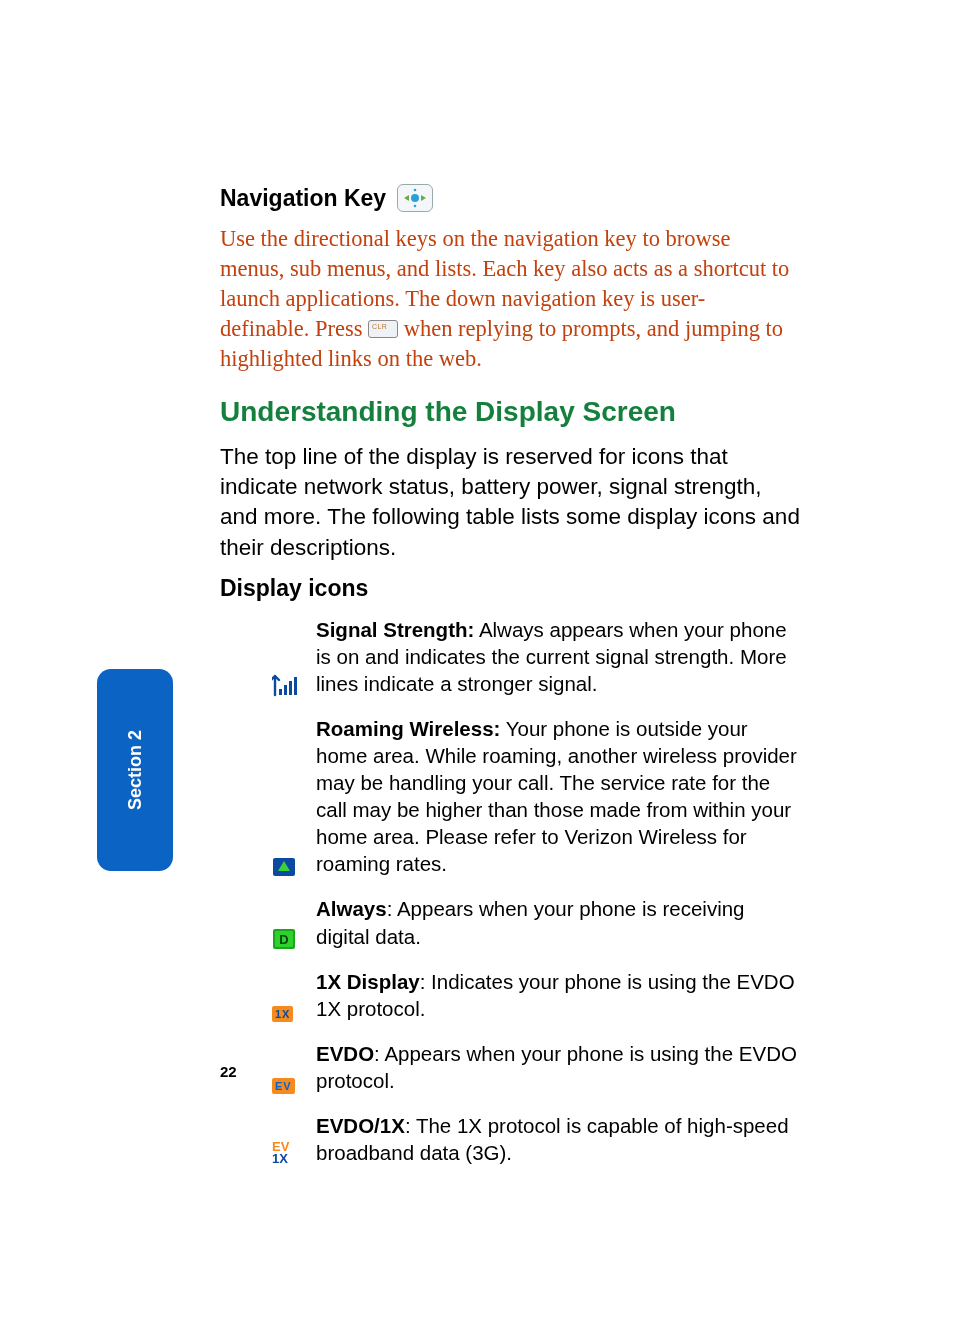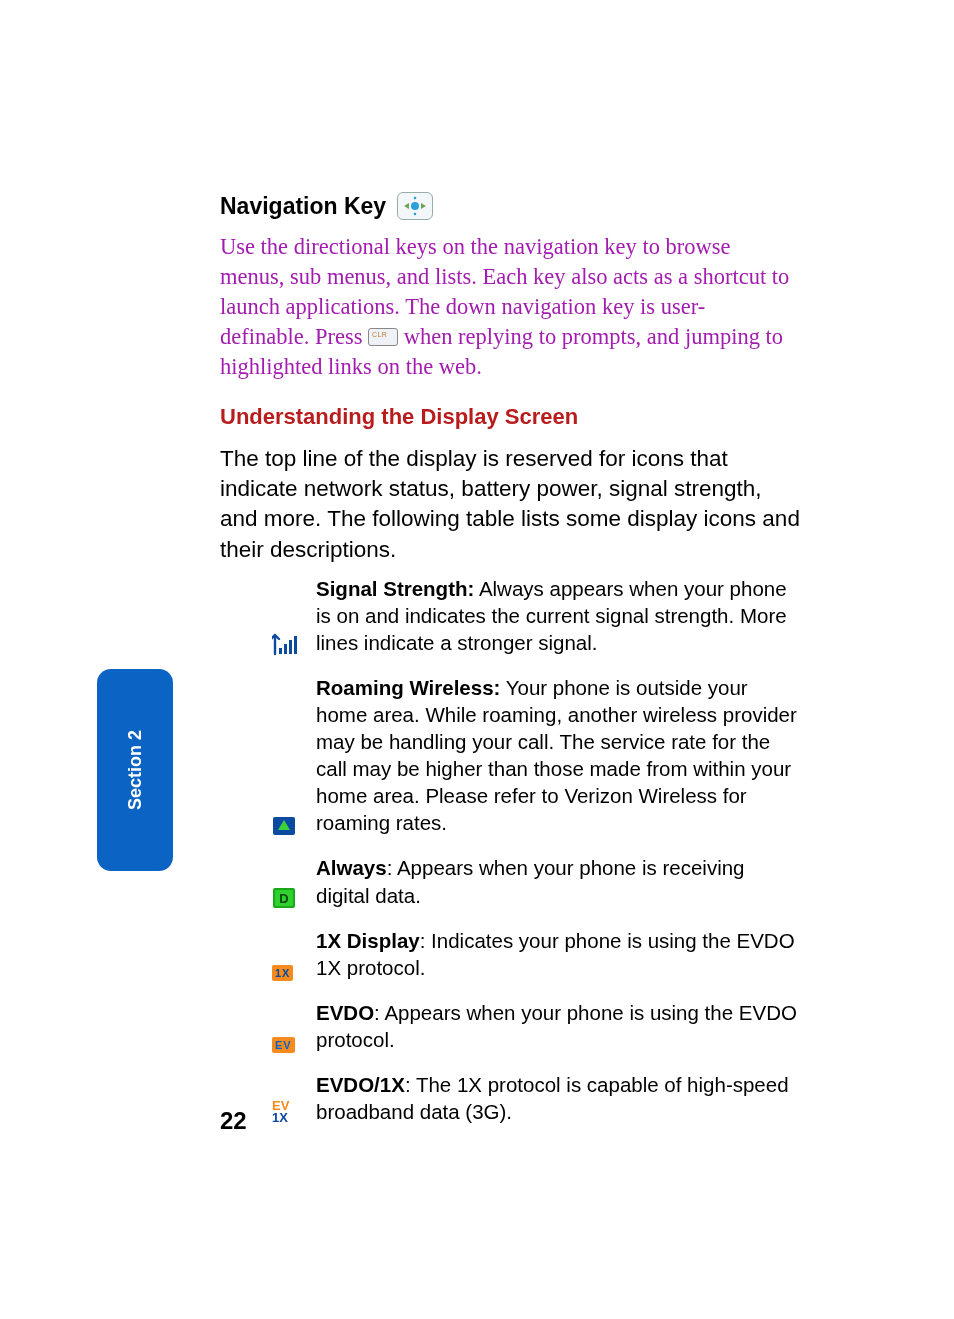--- a/index.html
+++ b/index.html
@@ -20,41 +20,41 @@
   .content {
     position: absolute;
     left: 220px;
     top: 185px;
     width: 580px;
   }
   .nav-heading {
     font-weight: bold;
     font-size: 23px;
     color: #000;
-    margin: 8px 0 10px 0;
+    margin: 0 0 10px 0;
   }
   .nav-heading .nav-icon-box {
     display: inline-block;
     vertical-align: middle;
     margin-left: 4px;
     width: 34px;
     height: 26px;
     border: 1px solid #9aa;
     border-radius: 6px;
     background: #f4f7fa;
     position: relative;
     top: -2px;
   }
   .nav-icon-box svg { position:absolute; left:2px; top:2px; }
   .body-text {
     font-family: Georgia, 'Times New Roman', serif;
     font-size: 22.5px;
     line-height: 1.33;
     margin: 0 8px 18px 0;
-    color: #a21caf;
+    color: #c2410c;
   }
   .inline-key {
     display: inline-block;
     vertical-align: middle;
     width: 28px;
     height: 16px;
     border: 1px solid #888;
     border-radius: 3px;
     background: #eef2f6;
     position: relative;
@@ -63,23 +63,23 @@
   .inline-key::after{
     content:"CLR";
     position:absolute;
     left:3px; top:1px;
     font-size:7px;
     font-family: Arial, sans-serif;
     color:#c07a2a;
     letter-spacing:0.3px;
   }
   .section-heading {
-    color: #b91c1c;
-    font-weight: bold;
-    font-size: 22px;
+    color: #15803d;
+    font-weight: bold;
+    font-size: 28px;
     margin: 22px 0 14px 0;
     font-family: Arial, Helvetica, sans-serif;
   }
   .sans-body {
     font-family: Arial, Helvetica, sans-serif;
     font-size: 22.5px;
     line-height: 1.35;
     margin: 0 0 10px 0;
   }
   .sub-heading {
@@ -126,23 +126,23 @@
     transform: translate(-50%, -50%) rotate(-90deg);
     color: #fff;
     font-weight: bold;
     font-size: 18px;
     white-space: nowrap;
     font-family: Arial, Helvetica, sans-serif;
   }
   .page-number {
     position: absolute;
     left: 220px;
-    top: 1107px;
-    font-weight: bold;
-    font-size: 24px;
+    top: 1063px;
+    font-weight: bold;
+    font-size: 15px;
     font-family: Arial, Helvetica, sans-serif;
   }
 
   
   .badge {
     display:inline-block;
     font-family: Arial, sans-serif;
     font-weight:bold;
   }
 </style>
@@ -171,20 +171,21 @@
     </h3>
 
     <p class="body-text">
       <span>Use the directional keys on the navigation key to browse menus, sub menus, and lists. Each key also acts as a shortcut to launch applications. The down navigation key is user-definable. Press </span><span class="inline-key"></span><span> when replying to prompts, and jumping to highlighted links on the web.</span>
     </p>
 
     <h2 class="section-heading">Understanding the Display Screen</h2>
 
     <p class="sans-body">The top line of the display is reserved for icons that indicate network status, battery power, signal strength, and more. The following table lists some display icons and their descriptions.</p>
 
+    <h3 class="sub-heading">Display icons</h3>
 
     <div class="icon-list">
 
       <div class="icon-row">
         <div class="icon-cell">
           <svg width="30" height="24" viewBox="0 0 30 24">
             <path d="M3 3 L3 22 M3 3 L-1 7 M3 3 L7 7" stroke="#0b4aa0" stroke-width="2.4" fill="none" stroke-linecap="round"></path>
             <rect x="7" y="16" width="3" height="6" fill="#0b4aa0"></rect>
             <rect x="12" y="12" width="3" height="10" fill="#0b4aa0"></rect>
             <rect x="17" y="8" width="3" height="14" fill="#0b4aa0"></rect>

